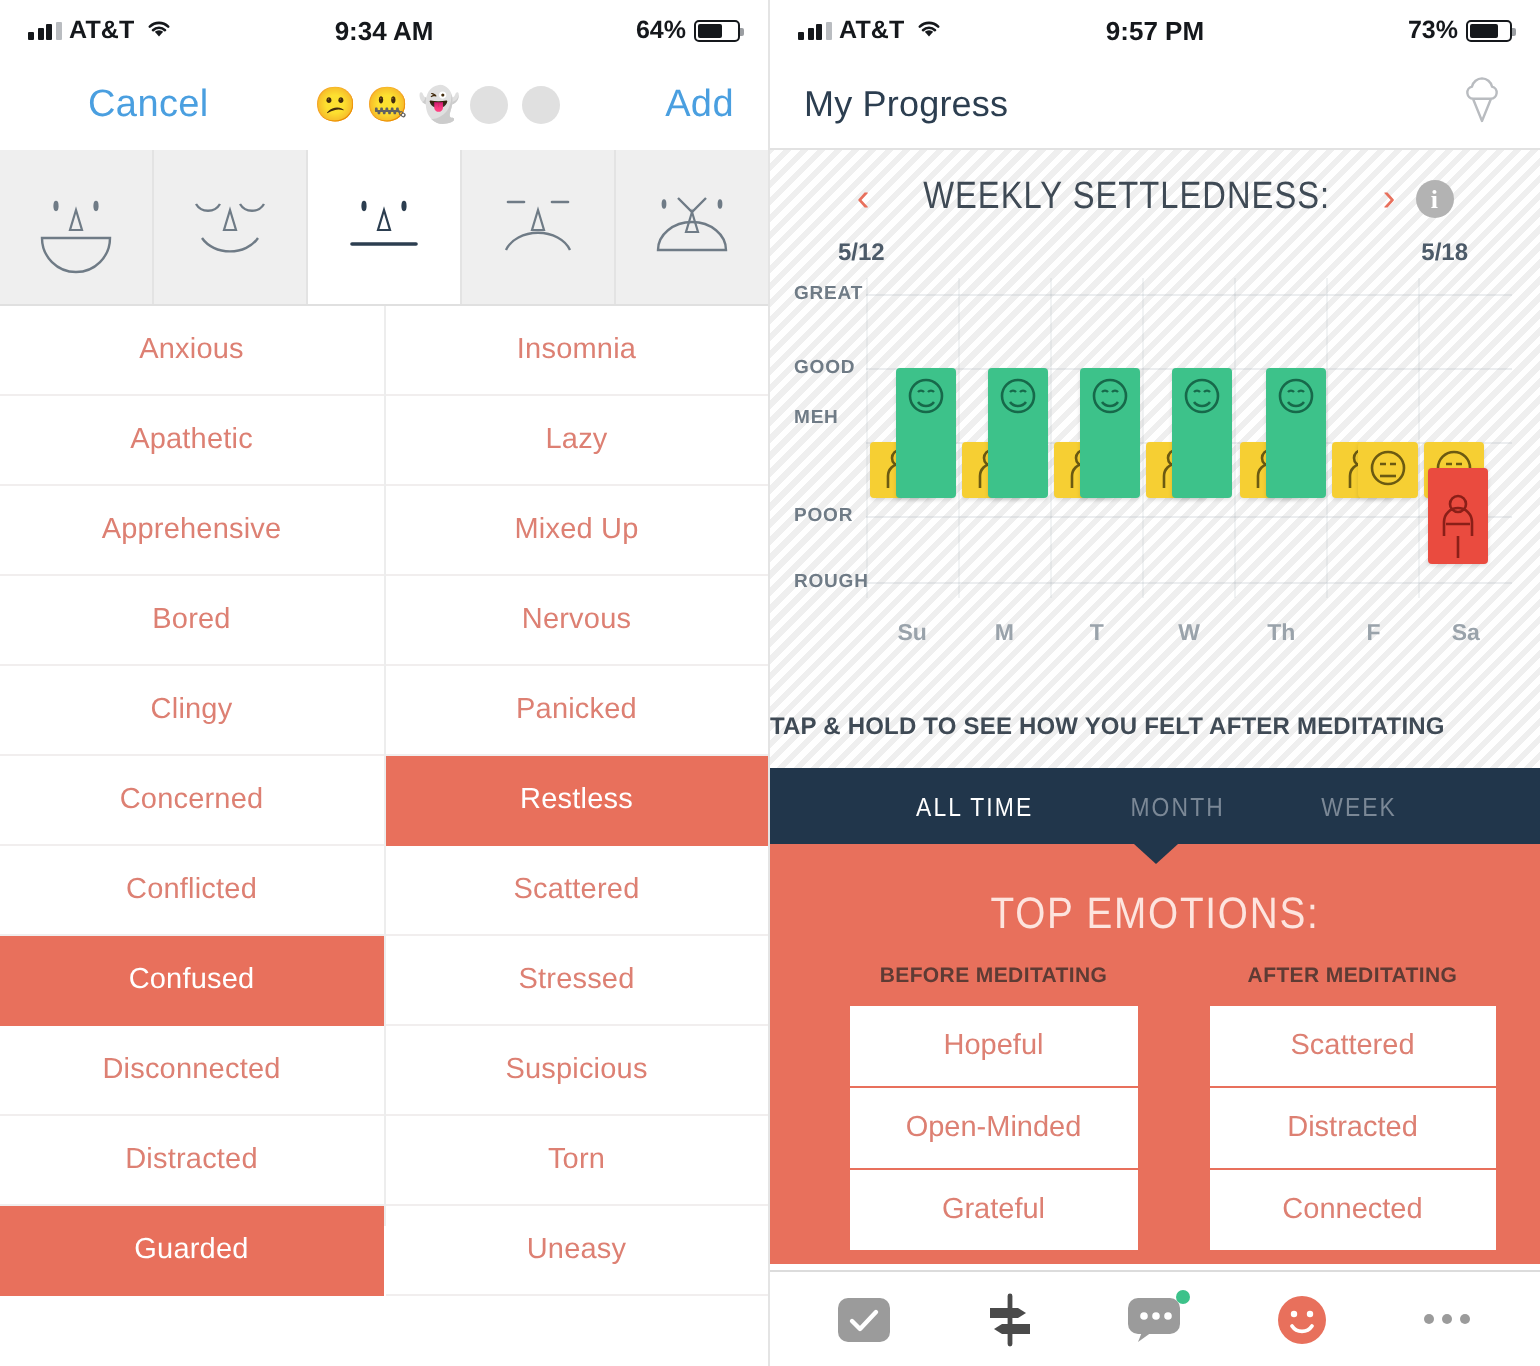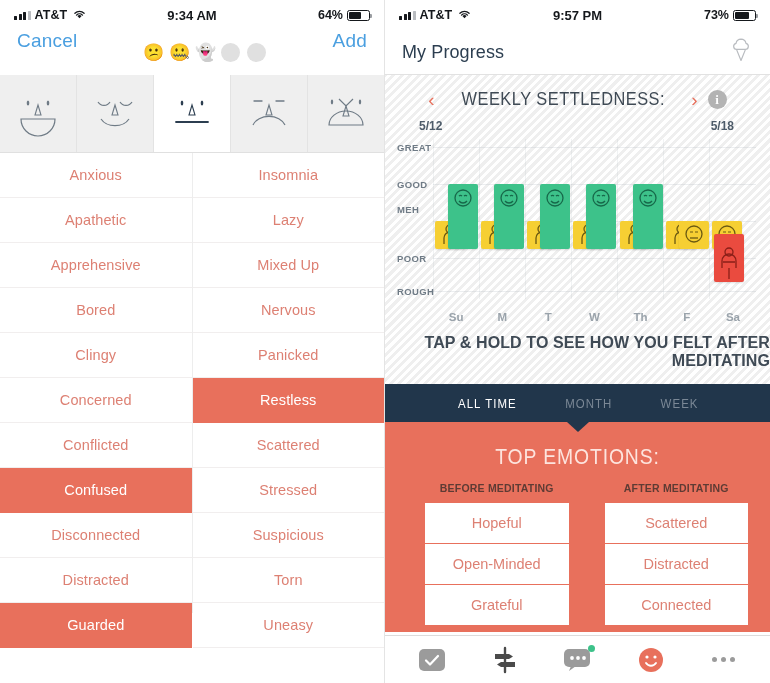--- a/index.html
+++ b/index.html
@@ -39,22 +39,22 @@
     padding: 1px; position: relative;
   }
   .sb-batt::after {
     content: ""; position: absolute; right: -3px; top: 3.5px;
     width: 2px; height: 4px; background: #9b9ea2; border-radius: 0 1px 1px 0;
   }
   .sb-batt span { display: block; height: 100%; background: #15181c; border-radius: 1px; }
 
   
   .navbar {
-    height: 45px; display: flex; justify-content: space-between;
-    padding: 0 17px; background: #fff;
+    height: 45px; display: flex; align-items: center; justify-content: space-between;
+    padding: 0 17px; background: #fff; margin-left: 27px;
   }
   .nav-btn { font-size: 19px; color: #4a9fe0; letter-spacing: .2px; }
   .nav-btn.add { font-weight: normal; }
   .dots { display: flex; align-items: center; gap: 7px; }
   .dot { width: 19px; height: 19px; border-radius: 50%; background: #e0e0e0; display:block;
          font-size: 17px; line-height: 19px; text-align: center; }
   .dot.emoji { background: transparent; }
 
   
   .faces { display: flex; height: 78px; border-bottom: 1px solid #e0e0e0; }
@@ -121,22 +121,22 @@
   .bar { position: absolute; width: 30px; border-radius: 2px; }
   .bar.before { left: 2px; background: #f6cf33; box-shadow: 0 1px 2px rgba(0,0,0,.12); }
   .bar.after  { left: 15px; box-shadow: 0 1px 2px rgba(0,0,0,.12); }
   .bar.good { background: #3dc28a; }
   .bar.meh  { background: #f6cf33; }
   .bar.poor { background: #ea4b3f; }
   .figure { position: absolute; bottom: 4px; left: 50%; transform: translateX(-50%); }
   .xlab-row { position: absolute; left: 36px; right: 0; bottom: -24px; display: flex; }
   .xlab { flex: 1; text-align: center; font-size: 11.5px; color: #9aa3ab; font-weight: bold; }
   .hint {
-    position: absolute; left: 0; right: 0; bottom: 14px; text-align: right;
-    font-size: 16px; font-weight: bold; color: #3f4a55; letter-spacing: .1px;
+    position: absolute; left: 0; right: 0; bottom: 14px; text-align: left;
+    font-size: 12px; font-weight: bold; color: #3f4a55; letter-spacing: .1px;
   }
 
   .tabbar {
     height: 38px; background: #21364b; display: flex; align-items: center;
     justify-content: center; gap: 42px;
   }
   .tab { font-size: 13px; letter-spacing: 1.2px; color: #7b8896;
          font-family: "Liberation Sans Narrow", "Liberation Sans", sans-serif;
          transform: scaleX(.88); }
   .tab.active { color: #ffffff; }

